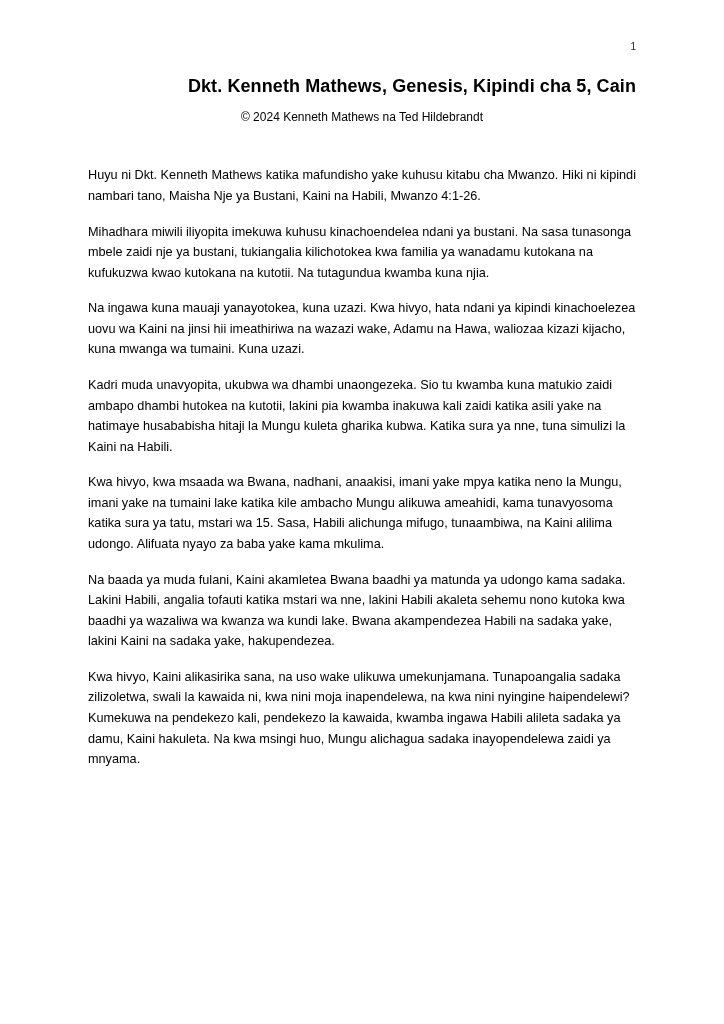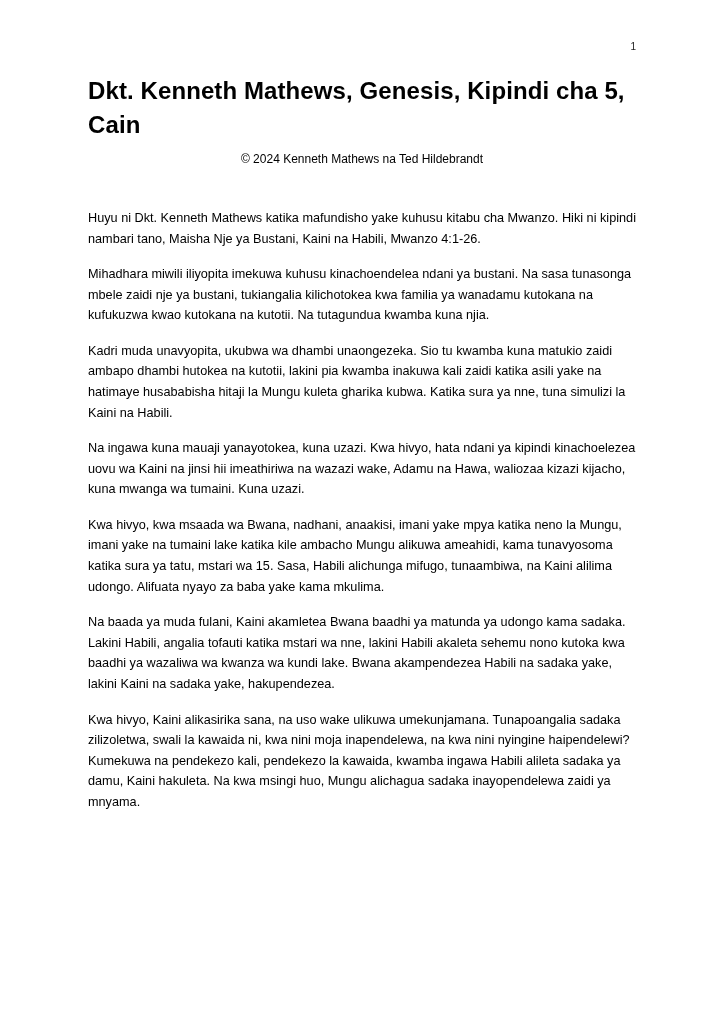--- a/index.html
+++ b/index.html
@@ -26,23 +26,23 @@
   .page-number {
     position: absolute;
     top: 42px;
     right: 88px;
     font-size: 10px;
     color: #222;
     line-height: 1;
   }
   .doc-title {
     margin: 36px 0 8px 0;
-    font-size: 24px;
+    font-size: 18px;
     font-weight: bold;
-    text-align: left;
+    text-align: right;
     line-height: 1.42;
     letter-spacing: 0.1px;
   }
   .doc-subtitle {
     margin: 9px 0 0 0;
     font-size: 12px;
     font-weight: normal;
     text-align: center;
     line-height: 1.4;
   }
@@ -66,20 +66,20 @@
 
   <div class="page-number">1</div>
 
   <h1 class="doc-title">Dkt. Kenneth Mathews, Genesis, Kipindi cha 5, Cain</h1>
 
   <div class="doc-subtitle">© 2024 Kenneth Mathews na Ted Hildebrandt</div>
 
   <div class="body-copy">
     <p>Huyu ni Dkt. Kenneth Mathews katika mafundisho yake kuhusu kitabu cha Mwanzo. Hiki ni kipindi nambari tano, Maisha Nje ya Bustani, Kaini na Habili, Mwanzo 4:1-26.</p>
     <p>Mihadhara miwili iliyopita imekuwa kuhusu kinachoendelea ndani ya bustani. Na sasa tunasonga mbele zaidi nje ya bustani, tukiangalia kilichotokea kwa familia ya wanadamu kutokana na kufukuzwa kwao kutokana na kutotii. Na tutagundua kwamba kuna njia.</p>
+    <p>Na ingawa kuna mauaji yanayotokea, kuna uzazi. Kwa hivyo, hata ndani ya kipindi kinachoelezea uovu wa Kaini na jinsi hii imeathiriwa na wazazi wake, Adamu na Hawa, waliozaa kizazi kijacho, kuna mwanga wa tumaini. Kuna uzazi.</p>
     <p>Kadri muda unavyopita, ukubwa wa dhambi unaongezeka. Sio tu kwamba kuna matukio zaidi ambapo dhambi hutokea na kutotii, lakini pia kwamba inakuwa kali zaidi katika asili yake na hatimaye husababisha hitaji la Mungu kuleta gharika kubwa. Katika sura ya nne, tuna simulizi la Kaini na Habili.</p>
-    <p>Na ingawa kuna mauaji yanayotokea, kuna uzazi. Kwa hivyo, hata ndani ya kipindi kinachoelezea uovu wa Kaini na jinsi hii imeathiriwa na wazazi wake, Adamu na Hawa, waliozaa kizazi kijacho, kuna mwanga wa tumaini. Kuna uzazi.</p>
     <p>Kwa hivyo, kwa msaada wa Bwana, nadhani, anaakisi, imani yake mpya katika neno la Mungu, imani yake na tumaini lake katika kile ambacho Mungu alikuwa ameahidi, kama tunavyosoma katika sura ya tatu, mstari wa 15. Sasa, Habili alichunga mifugo, tunaambiwa, na Kaini alilima udongo. Alifuata nyayo za baba yake kama mkulima.</p>
     <p>Na baada ya muda fulani, Kaini akamletea Bwana baadhi ya matunda ya udongo kama sadaka. Lakini Habili, angalia tofauti katika mstari wa nne, lakini Habili akaleta sehemu nono kutoka kwa baadhi ya wazaliwa wa kwanza wa kundi lake. Bwana akampendezea Habili na sadaka yake, lakini Kaini na sadaka yake, hakupendezea.</p>
     <p>Kwa hivyo, Kaini alikasirika sana, na uso wake ulikuwa umekunjamana. Tunapoangalia sadaka zilizoletwa, swali la kawaida ni, kwa nini moja inapendelewa, na kwa nini nyingine haipendelewi? Kumekuwa na pendekezo kali, pendekezo la kawaida, kwamba ingawa Habili alileta sadaka ya damu, Kaini hakuleta. Na kwa msingi huo, Mungu alichagua sadaka inayopendelewa zaidi ya mnyama.</p>
   </div>
 
 </div>
 
 </body></html>

